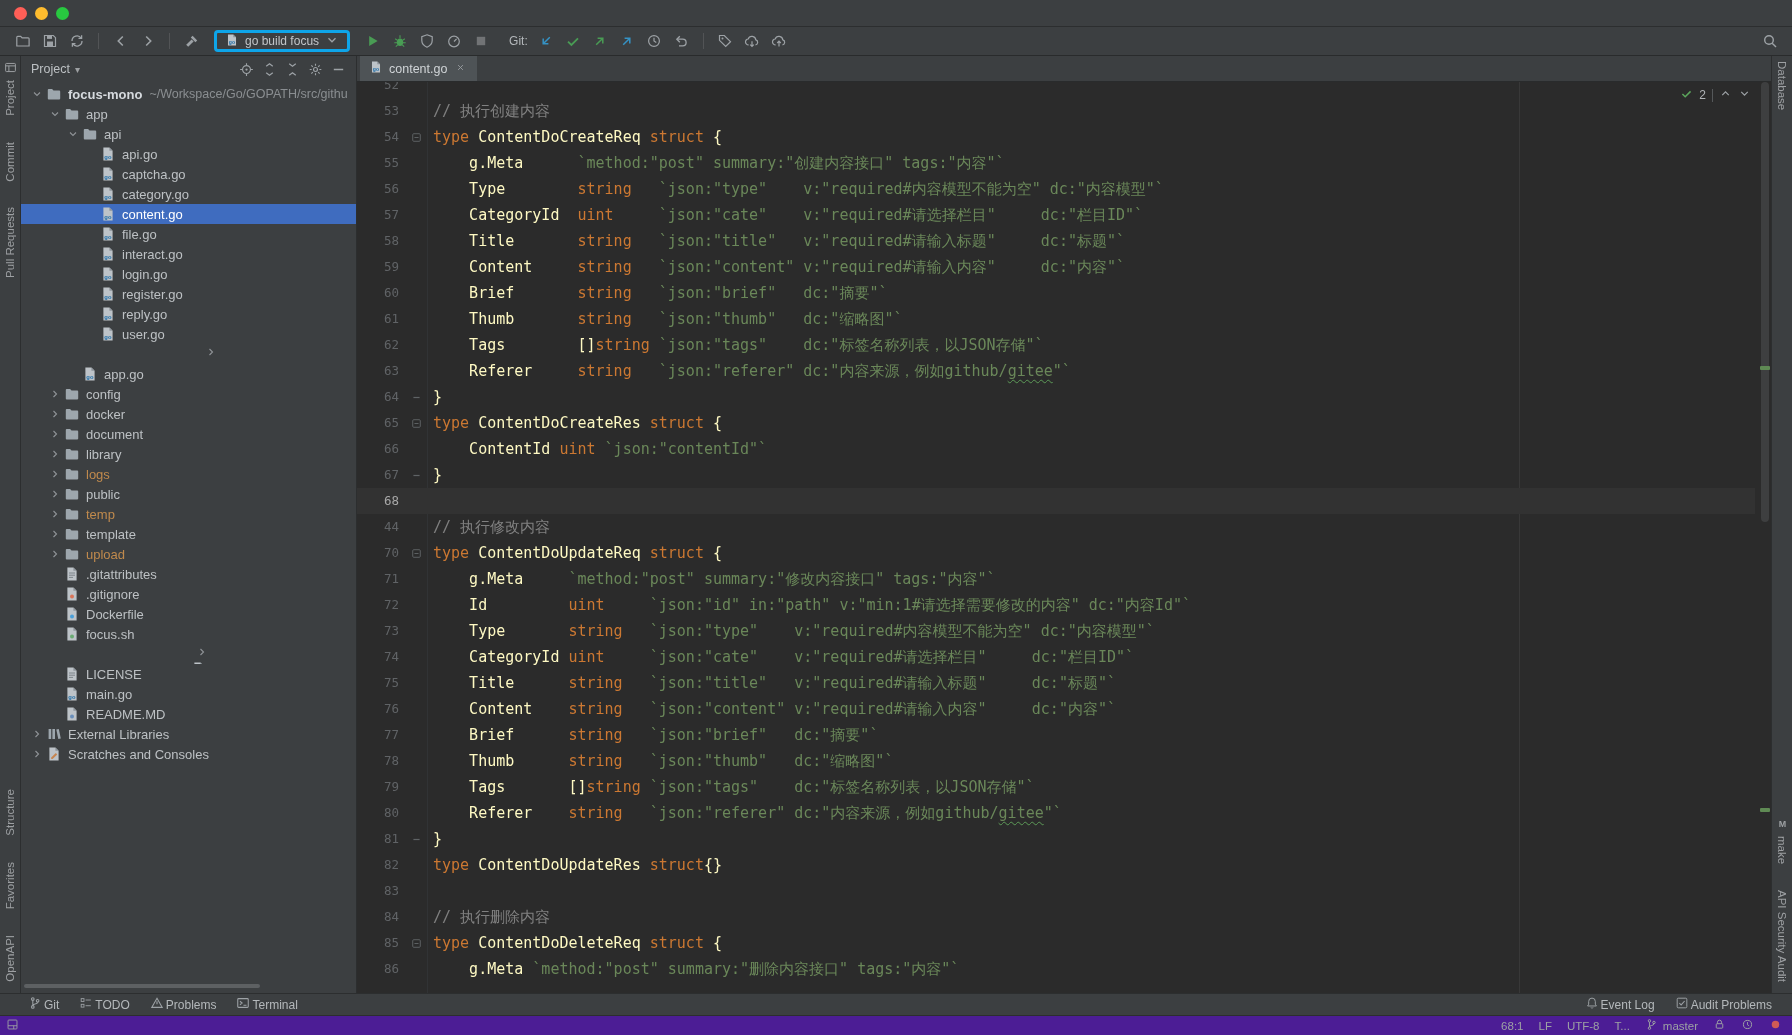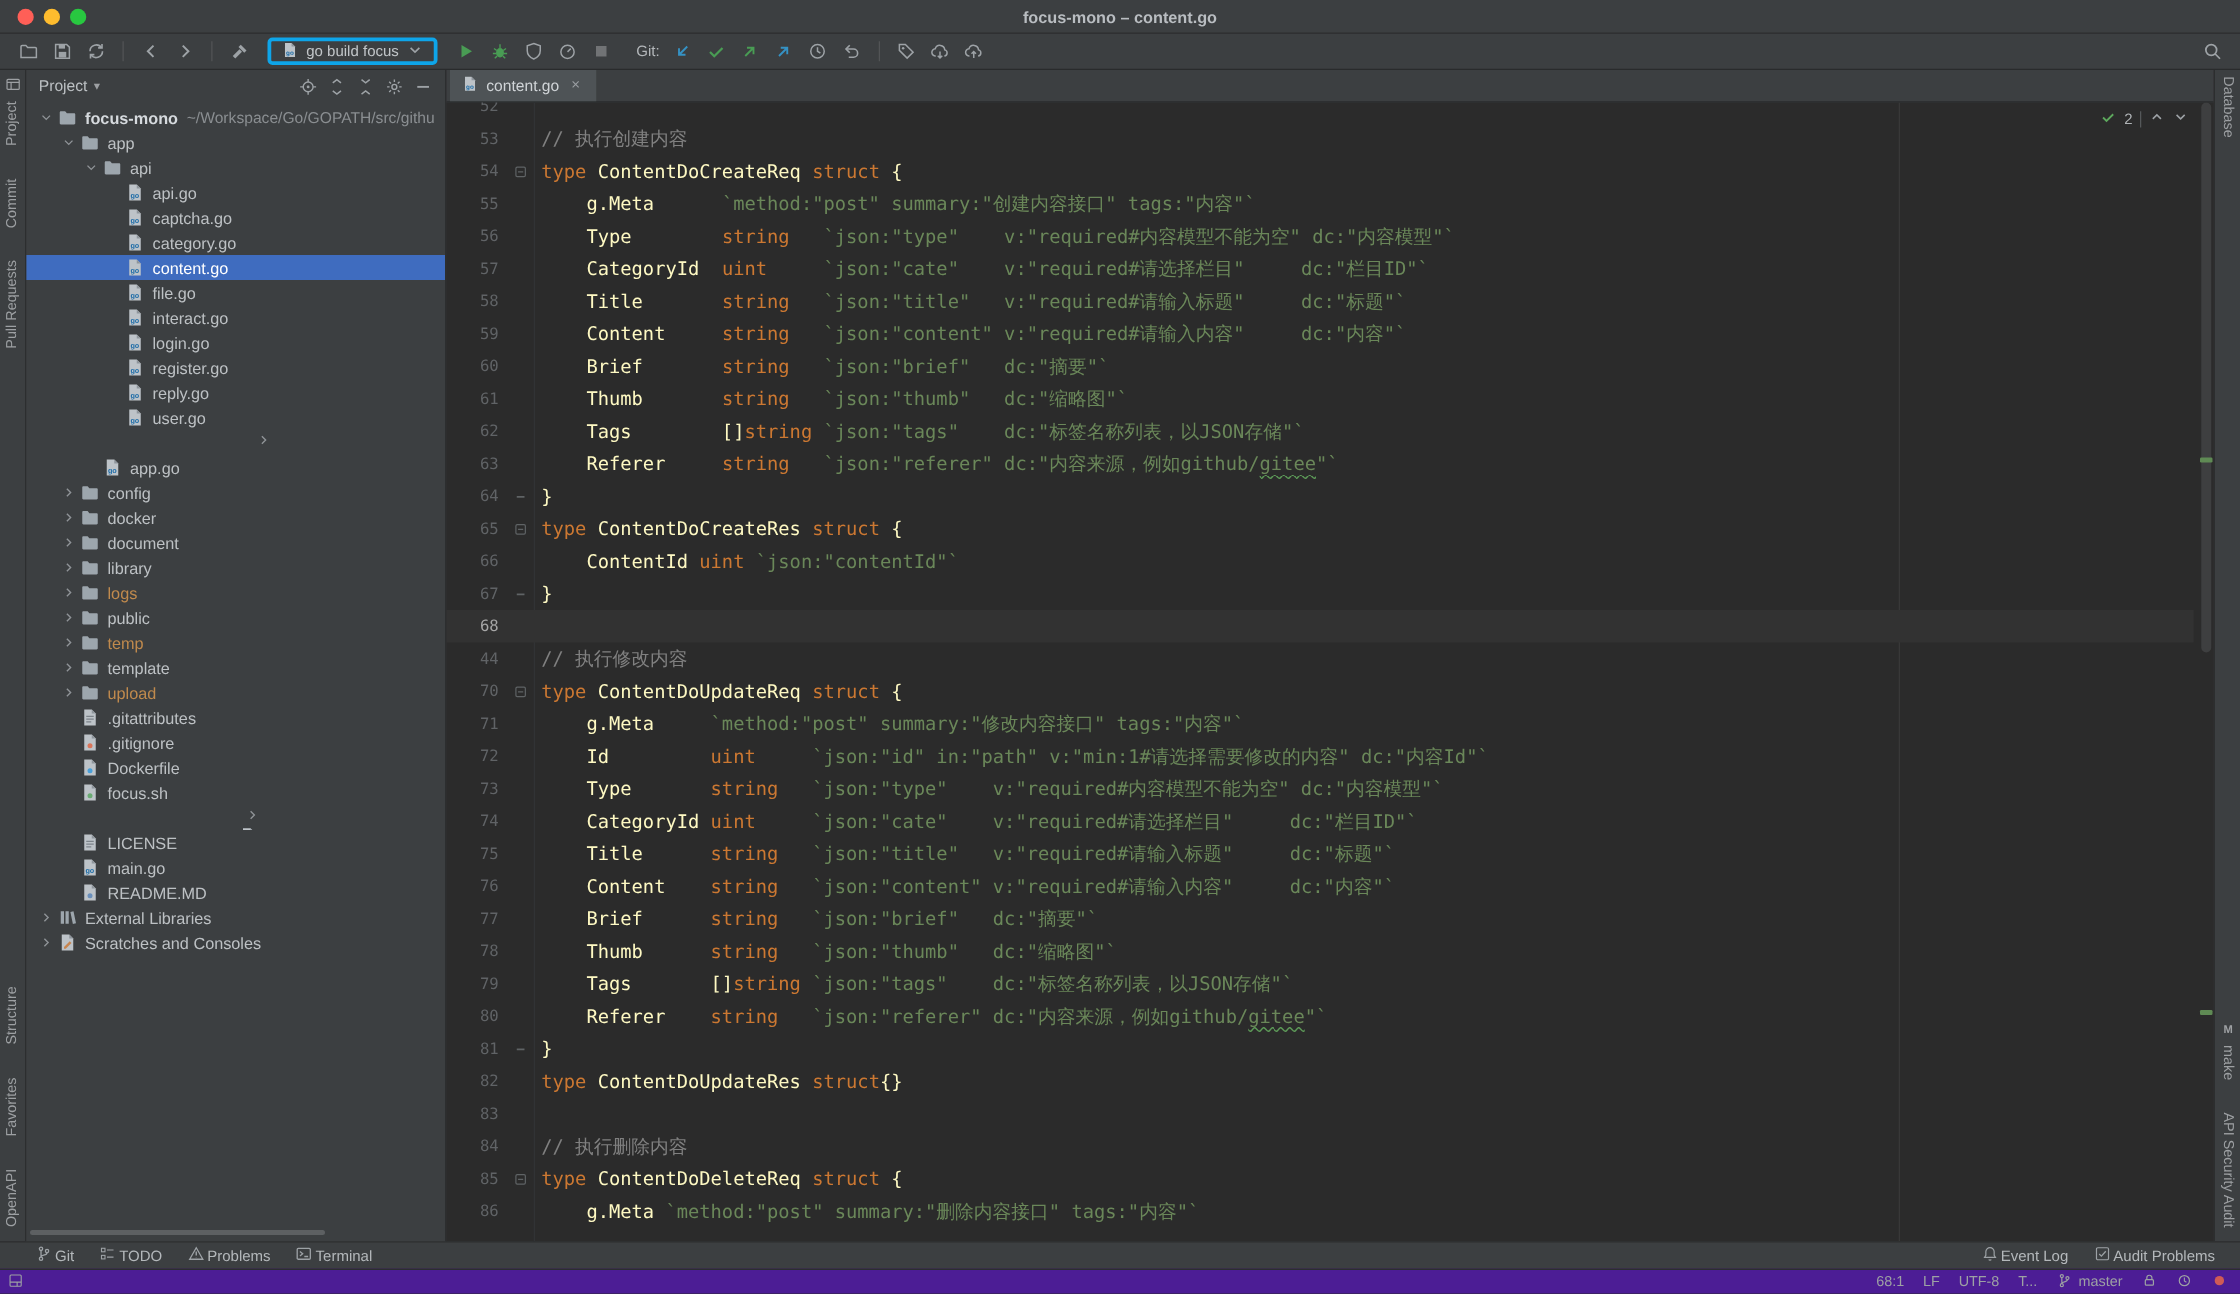--- a/index.html
+++ b/index.html
@@ -97,21 +97,20 @@
 <body>
 
 <div class="window">
 
   <div class="titlebar">
     <div class="lights">
       <span class="light" style="background:#ff5f57"></span>
       <span class="light" style="background:#febc2e"></span>
       <span class="light" style="background:#28c840"></span>
     </div>
-    <div class="title">focus-mono – content.go</div>
   </div>
 
   <div class="toolbar">
     <span style="display:contents"><span class="tbtn">
           <svg viewBox="0 0 16 16" width="16" height="16">
             <path d="M1.8 13V4.2c0-.5.4-.9.9-.9h3l1.4 1.6h6.1c.5 0 .9.4.9.9V13z" fill="none" stroke="currentColor" stroke-width="1.2"></path>
           </svg>
         </span><span class="tbtn">
           <svg viewBox="0 0 16 16" width="16" height="16">
             <path d="M2.5 2.5h8.8l2.2 2.2v8.8H2.5z" fill="none" stroke="currentColor" stroke-width="1.2"></path>

